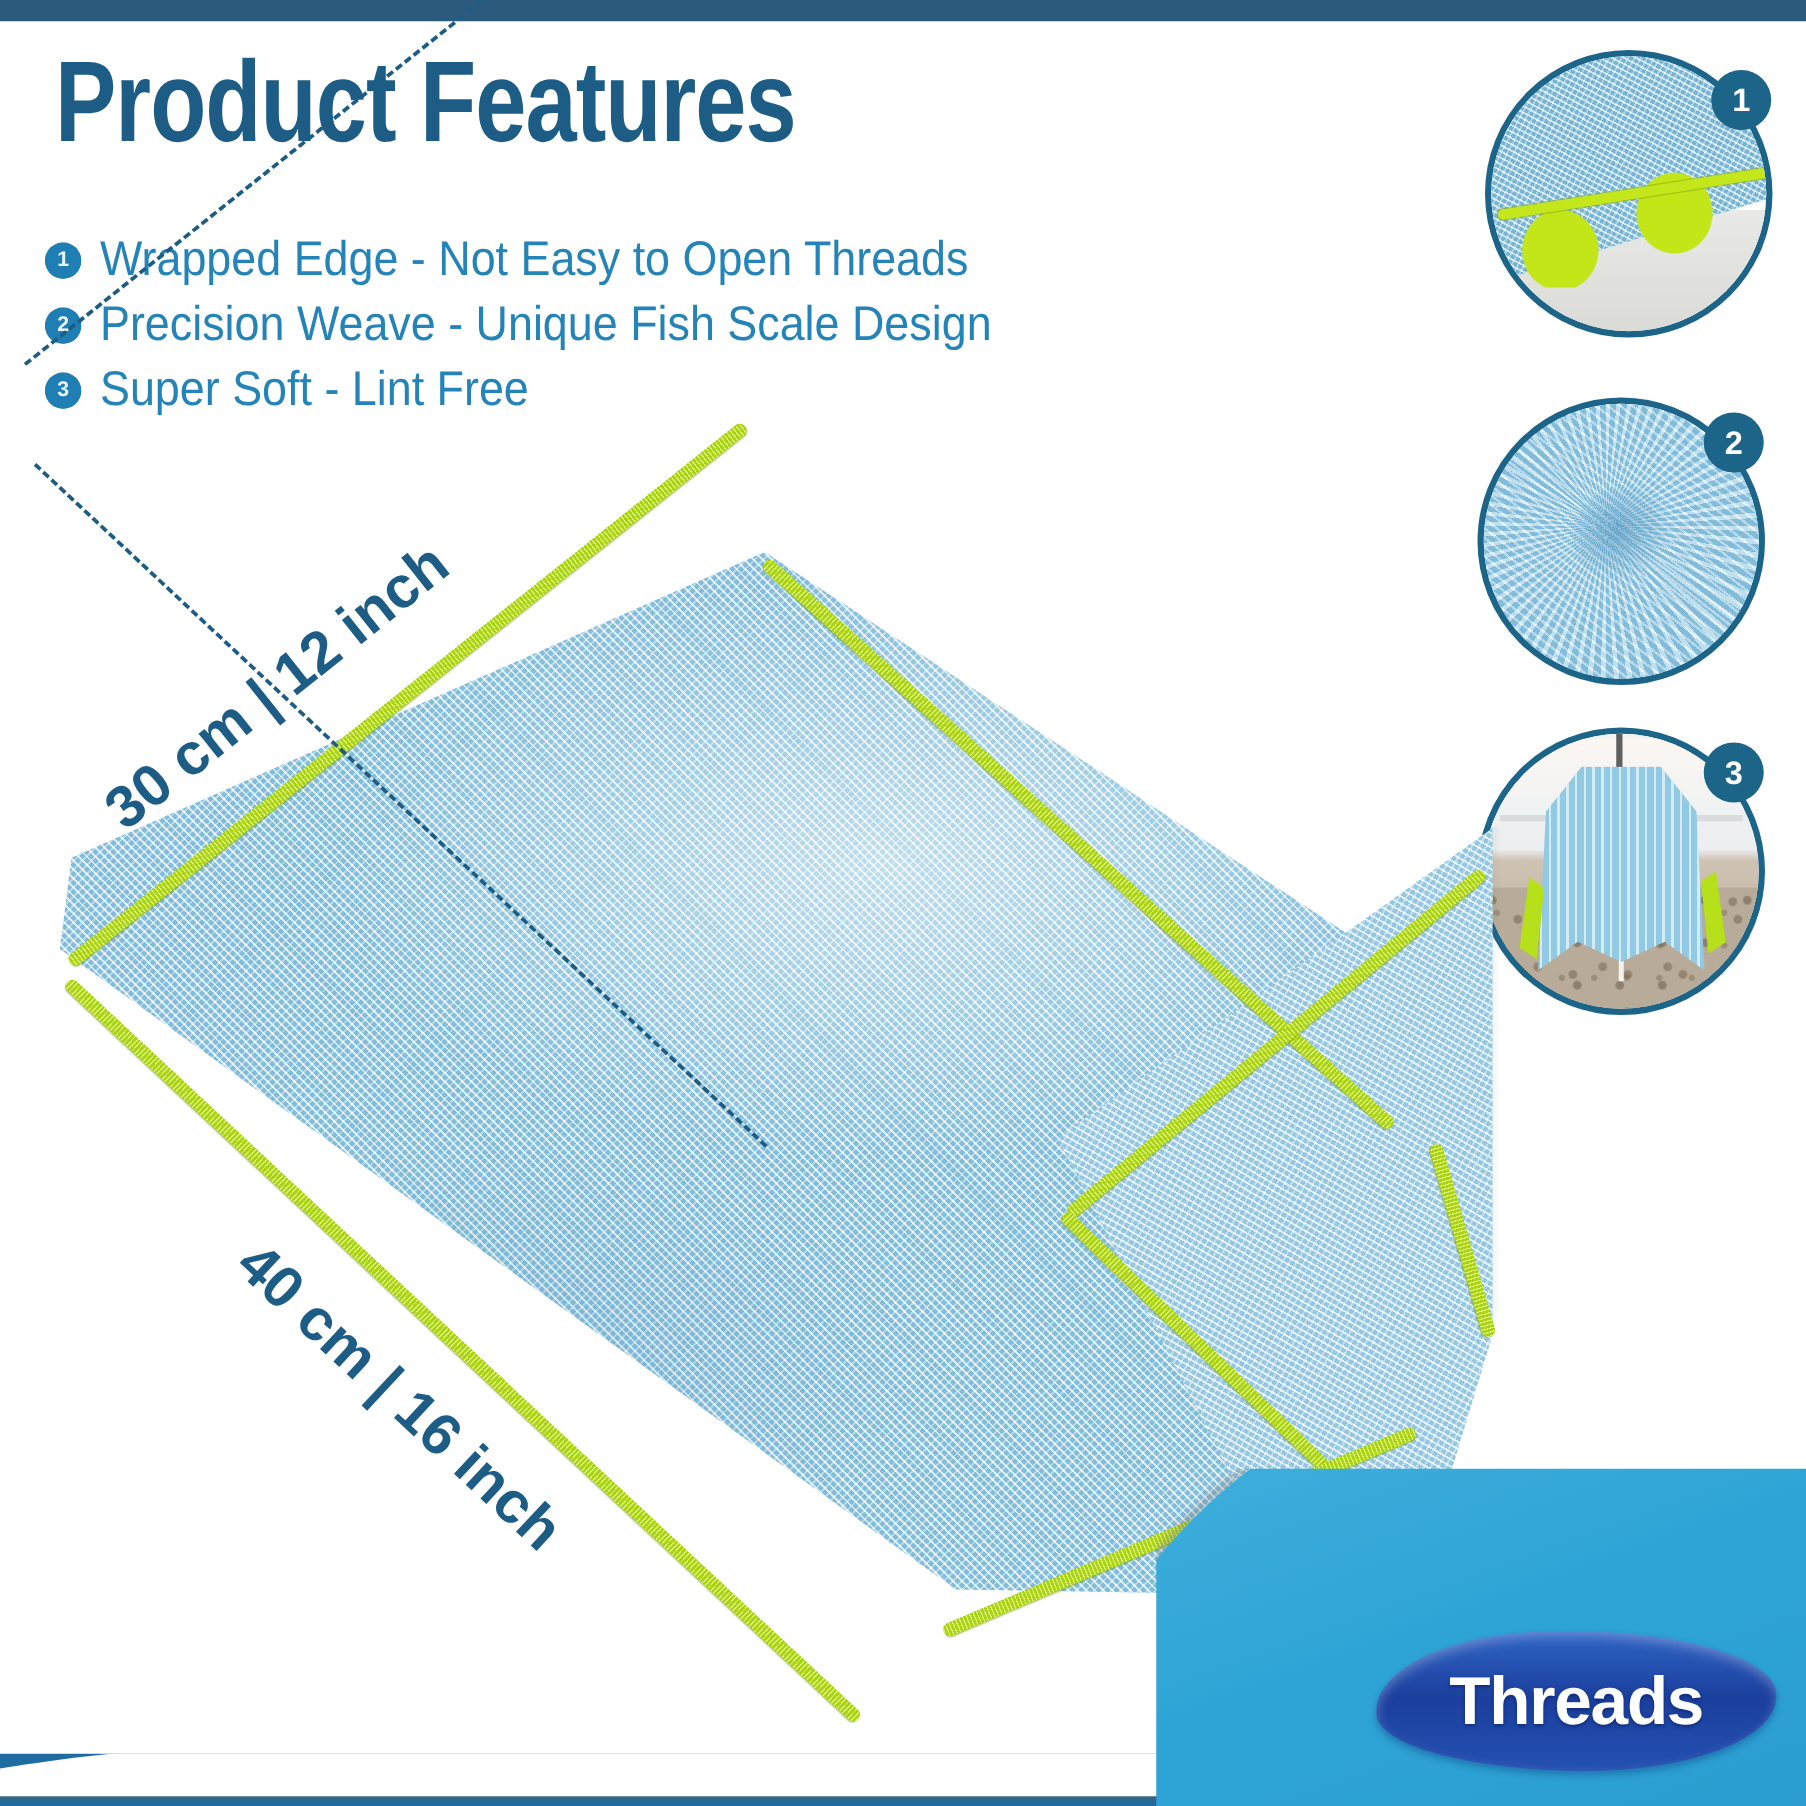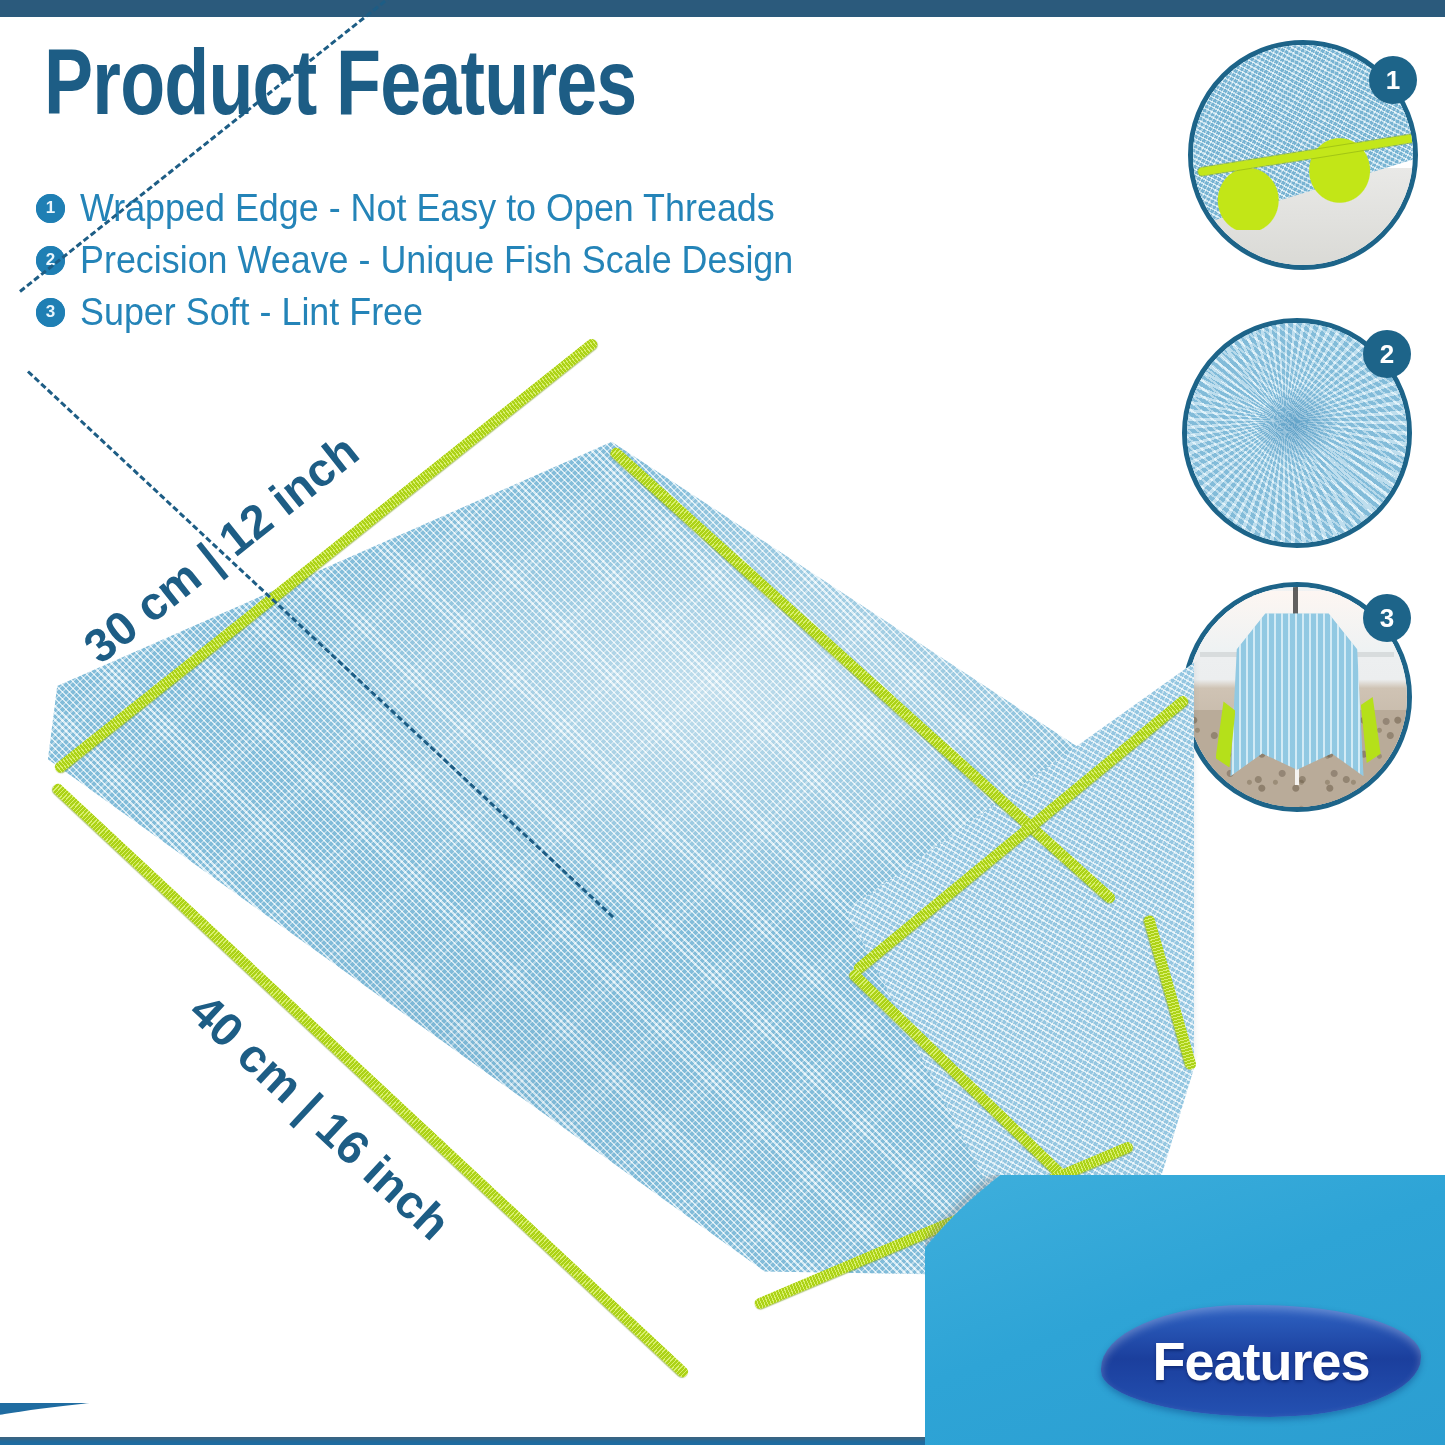--- a/index.html
+++ b/index.html
@@ -355,15 +355,15 @@
 <div class="dim-line" id="dim-line-30"></div>
 <div class="dim-line" id="dim-line-40"></div>
 
 <div class="dim-label" id="dim-label-30">30 cm | 12 inch</div>
 <div class="dim-label" id="dim-label-40">40 cm | 16 inch</div>
 
 <div id="brand-corner">
   <div id="brand-bg"></div>
   <div id="brand-logo">
     <div id="brand-blob"></div>
-    <div id="brand-name">Features</div>
+    <div id="brand-name">Threads</div>
   </div>
 </div>
 
 </body></html>

